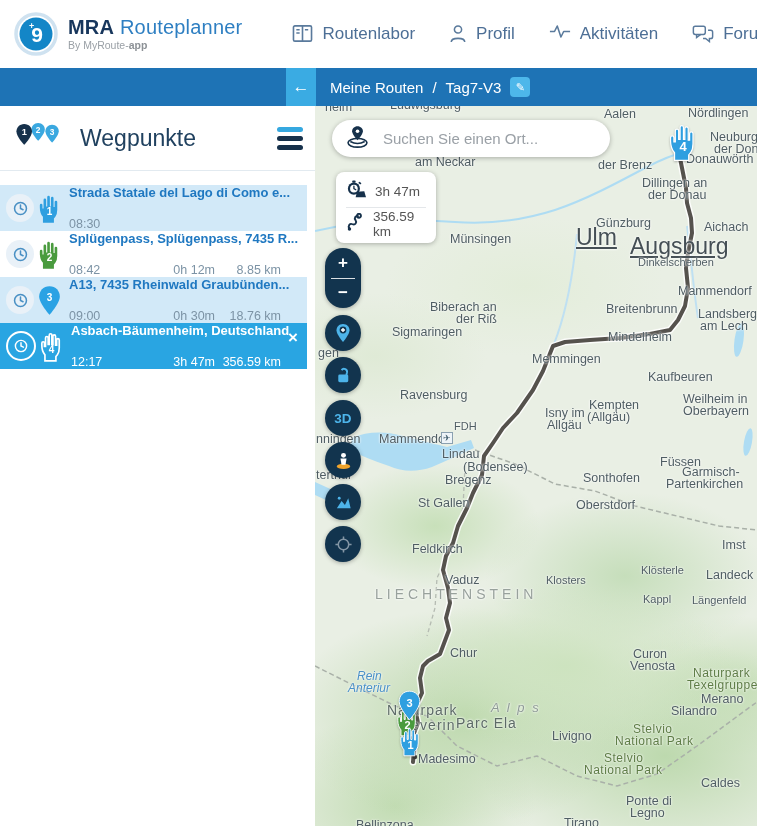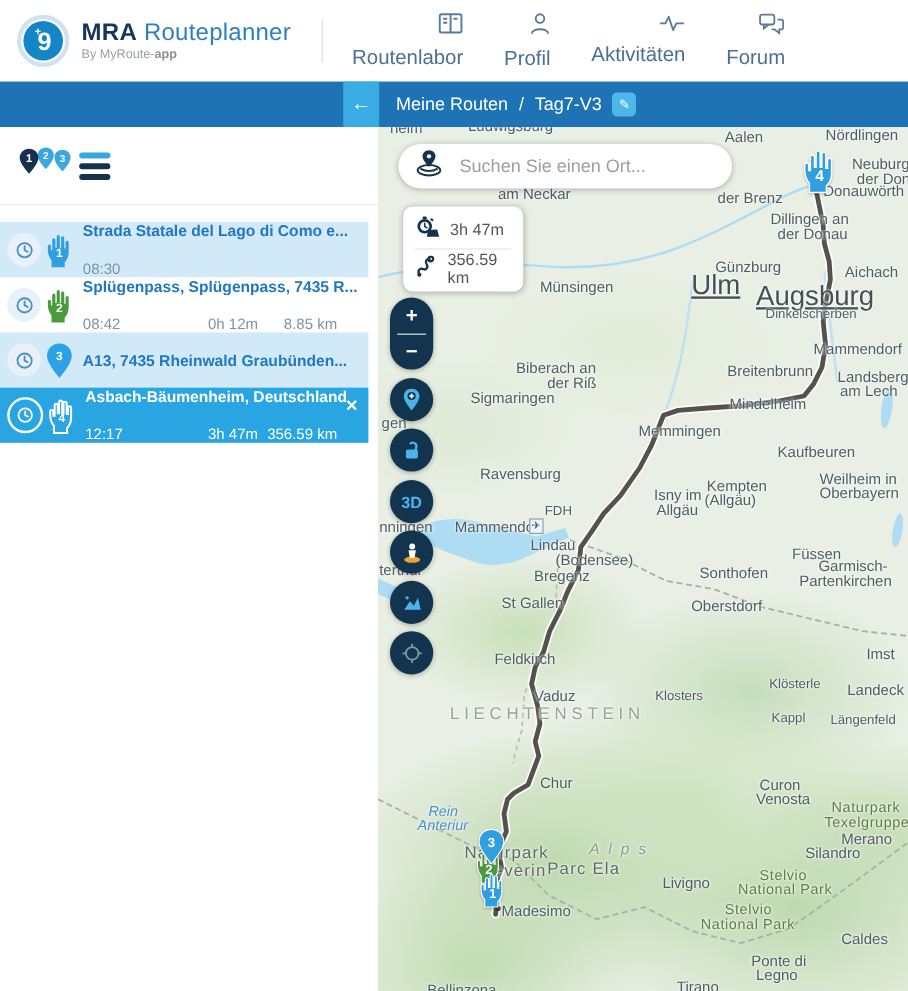--- a/index.html
+++ b/index.html
@@ -13,21 +13,21 @@
   .brand{display:flex;align-items:center;gap:10px;cursor:pointer;}
   .logo-mark{width:44px;height:44px;flex:0 0 auto;}
   .brand-text{line-height:1;}
   .brand-line1{font-size:20px;letter-spacing:.2px;}
   .brand-line1 b{color:#17365c;font-weight:800;}
   .brand-line1 span{color:#2e7fc2;font-weight:400;}
   .brand-line2{font-size:10.5px;color:#9aa0a6;margin-top:3px;}
   .brand-line2 b{color:#8c9196;}
   .nav-divider{width:1px;height:36px;background:#d9dee3;margin:0 24px 0 26px;}
   .nav-items{display:flex;align-items:center;gap:34px;color:#4d6f96;font-size:17px;}
-  .nav-item{display:flex;align-items:flex-end;gap:9px;cursor:pointer;flex-direction:column;}
+  .nav-item{display:flex;align-items:flex-start;gap:9px;cursor:pointer;}
   .nav-item svg{display:block;}
 
   
   .bluebar{position:absolute;top:68px;left:0;right:0;height:38px;background:#1e73b5;}
   .back-btn{position:absolute;left:286px;top:0;width:30px;height:38px;background:#3aabe3;
     color:#fff;display:flex;align-items:center;justify-content:center;font-size:17px;
     font-weight:bold;cursor:pointer;}
   .crumbs{position:absolute;left:330px;top:0;height:38px;display:flex;align-items:center;
     gap:9px;color:#fff;font-size:15px;}
   .pencil-btn{width:20px;height:20px;border-radius:4px;background:#4db7ea;color:#fff;
@@ -208,20 +208,21 @@
           <g>
             <path d="M26 2 C21.6 2 18.8 5.3 18.8 9 C18.8 13.8 26 21.2 26 21.2 C26 21.2 33.2 13.8 33.2 9 C33.2 5.3 30.4 2 26 2 Z" fill="#3aa8e0"></path>
             <text x="26" y="12.5" text-anchor="middle" font-size="9" font-weight="bold" fill="#fff" font-family="Liberation Sans, sans-serif">2</text>
             <path d="M41 4 C36.6 4 33.8 7.3 33.8 11 C33.8 15.8 41 23.2 41 23.2 C41 23.2 48.2 15.8 48.2 11 C48.2 7.3 45.4 4 41 4 Z" fill="#3aa8e0"></path>
             <text x="41" y="14.5" text-anchor="middle" font-size="9" font-weight="bold" fill="#fff" font-family="Liberation Sans, sans-serif">3</text>
             <path d="M11 3 C5.9 3 2.6 6.9 2.6 11.2 C2.6 16.9 11 25.5 11 25.5 C11 25.5 19.4 16.9 19.4 11.2 C19.4 6.9 16.1 3 11 3 Z" fill="#16314b"></path>
             <text x="11" y="14.8" text-anchor="middle" font-size="10" font-weight="bold" fill="#fff" font-family="Liberation Sans, sans-serif">1</text>
           </g>
         </svg>
       </span>
+      <div class="wp-title">Wegpunkte</div>
       <div class="burger">
           <i></i>
           <i></i>
           <i></i>
         </div>
     </div>
 
     <div class="wp-list">
 
       <div class="wp-row hl">
@@ -276,20 +277,25 @@
             </svg>
         </div>
         <div class="wp-marker">
           <svg viewBox="0 0 22 27">
               <path d="M11 1 C5.5 1 2 5.2 2 10 C2 16 11 26 11 26 C11 26 20 16 20 10 C20 5.2 16.5 1 11 1 Z" fill="#2aa2e4"></path>
             </svg>
           <span class="mnum on-pin">3</span>
         </div>
         <div class="wp-text">
           <div class="wp-title-line">A13, 7435 Rheinwald Graubünden...</div>
+          <div class="wp-sub">
+            <span class="wp-time">09:00</span>
+            <span class="wp-dur">0h 30m</span>
+            <span class="wp-dist">18.76 km</span>
+          </div>
         </div>
       </div>
 
       <div class="wp-row sel">
         <div class="clockwrap">
           <svg viewBox="0 0 20 20" width="16" height="16" fill="none" stroke="#ffffff" stroke-width="1.8" stroke-linecap="round">
               <circle cx="10" cy="10" r="7"></circle>
               <path d="M10 6 V10 L13 11.5"></path>
             </svg>
         </div>

